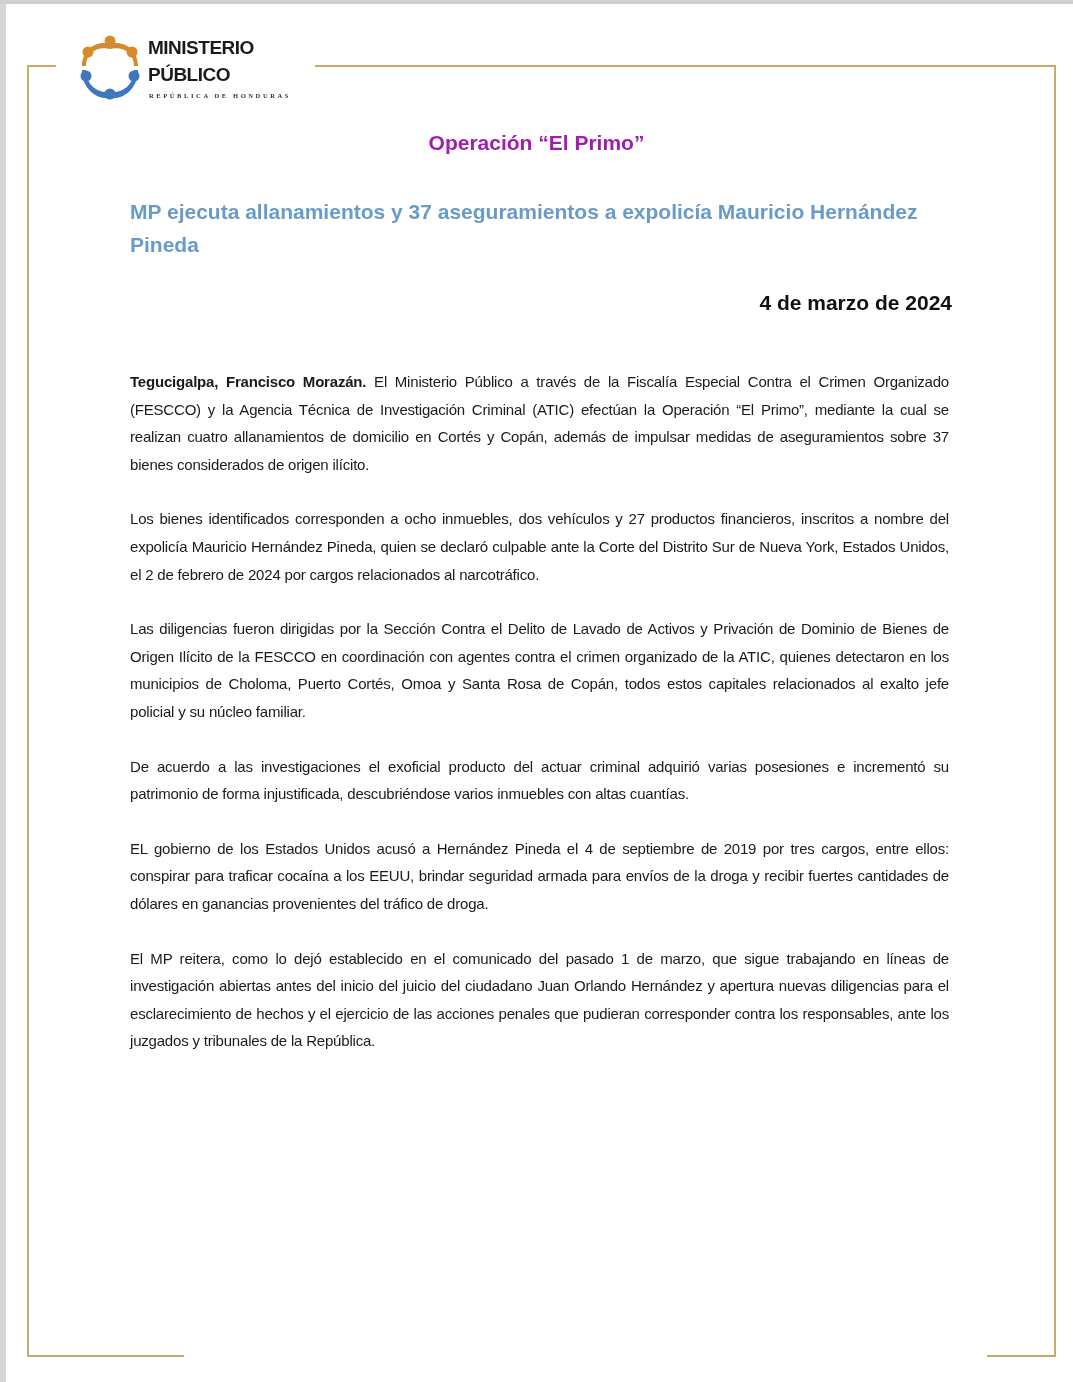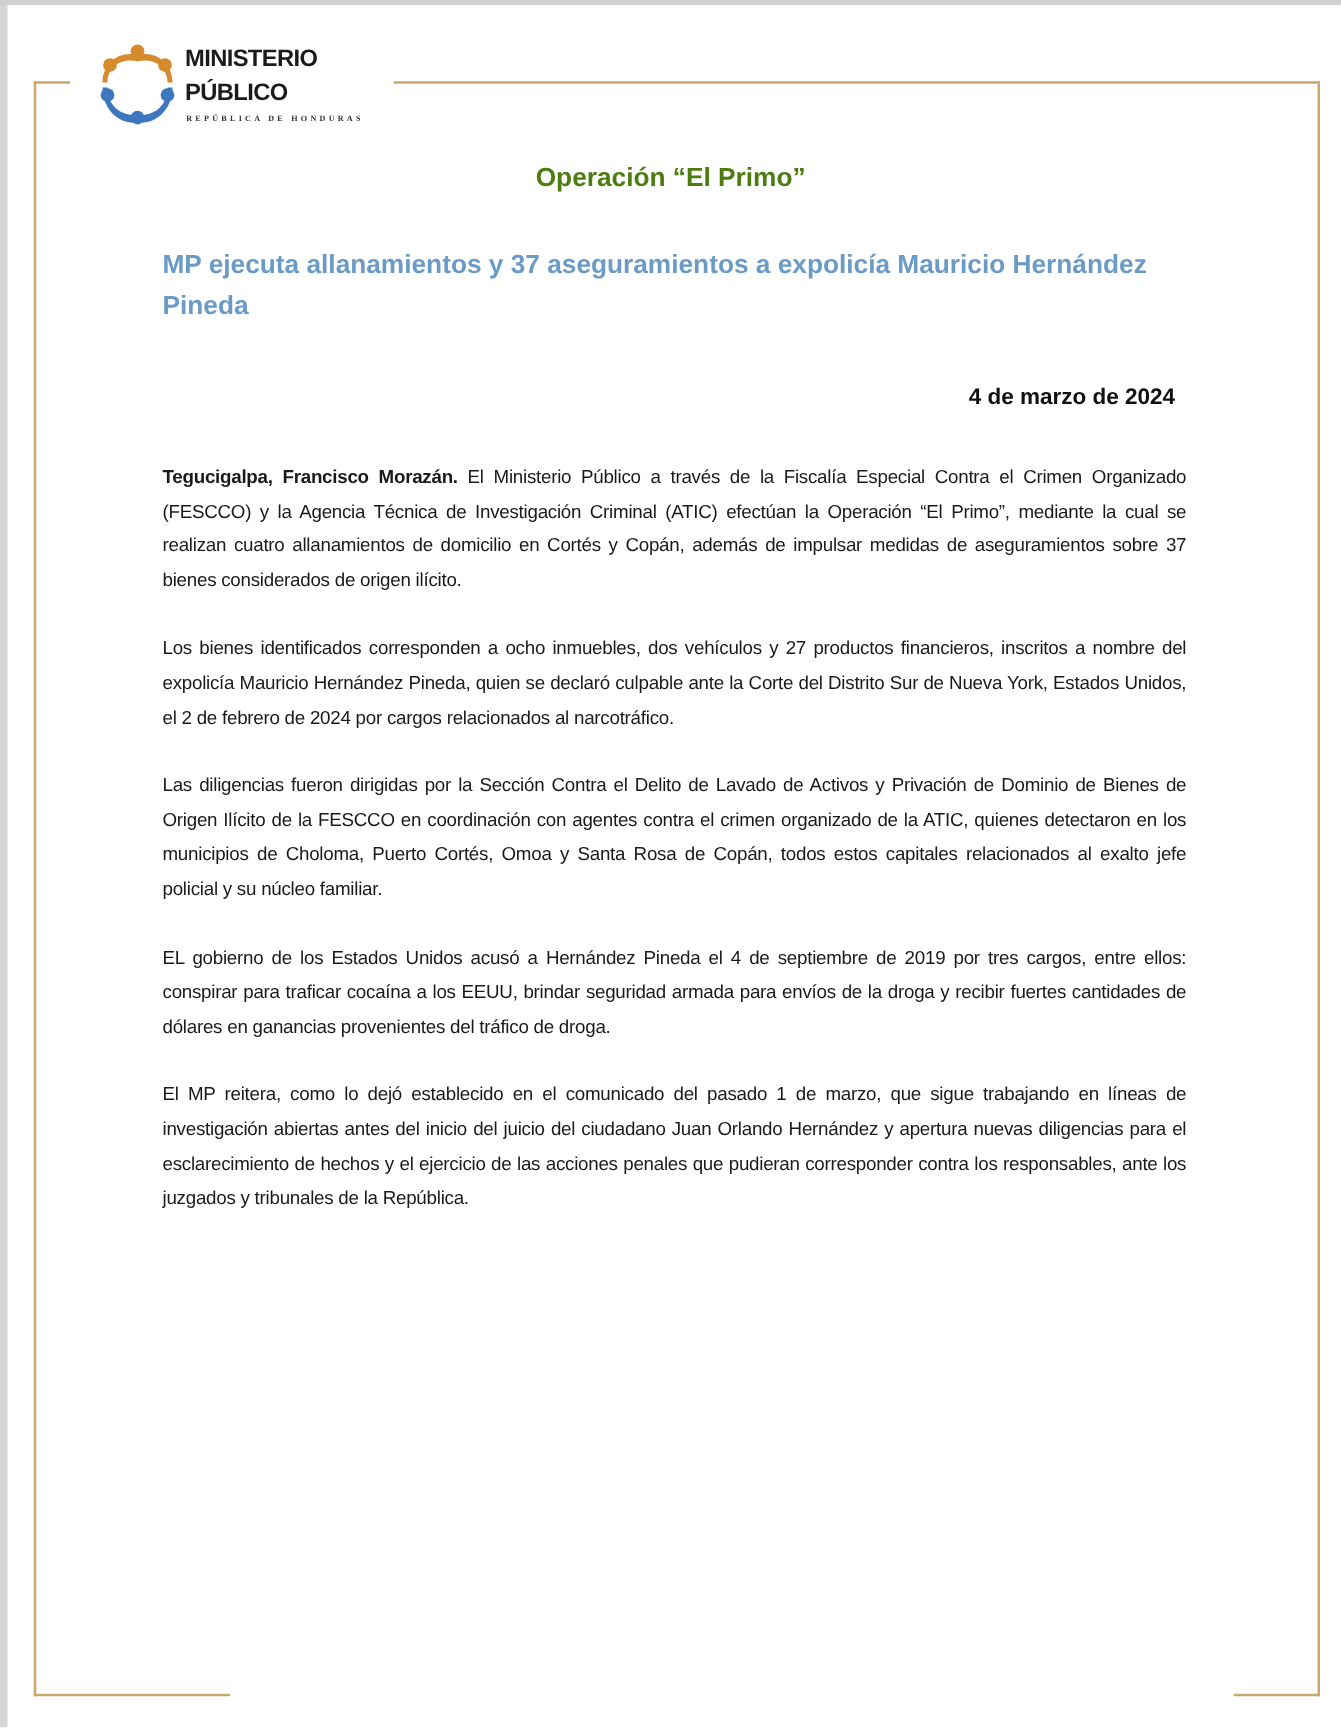--- a/index.html
+++ b/index.html
@@ -45,30 +45,30 @@
     .logo-text-2 { top: 33px; }
     .logo-sub {
       position: absolute; left: 79px; top: 62px;
       font-family: "Liberation Serif", serif;
       font-weight: bold; font-size: 6.5px; letter-spacing: 2.6px; color: #333;
     }
 
     .title {
       position: absolute; left: 0; width: 1073px; text-align: center;
       top: 131px;
-      font-size: 21px; font-weight: bold; color: #4d7c0f;
+      font-size: 21px; font-weight: bold; color: #a21caf;
     }
     .headline {
       position: absolute; left: 130px; width: 820px; 
       top: 195px; font-size: 21px; font-weight: bold; color: #6a9bc6;
       line-height: 33px;
     }
     .date {
-      position: absolute; right: 133px; top: 291px;
-      font-size: 18px; font-weight: bold; color: #111; margin-top: 16px;
+      position: absolute; right: 121px; top: 291px;
+      font-size: 21px; font-weight: bold; color: #111;
     }
     .body {
       position: absolute; left: 130px; width: 819px; top: 368px;
     }
     .para {
       margin: 0 0 27px 0;
       font-size: 15px; line-height: 27.6px;
       text-align: justify; color: #1a1a1a;
       letter-spacing: -0.2px;
     }
@@ -121,19 +121,20 @@
 </div>
 
 <div class="title">Operación “El Primo”</div>
 <div class="headline">MP ejecuta allanamientos y 37 aseguramientos a expolicía Mauricio Hernández Pineda</div>
 <div class="date">4 de marzo de 2024</div>
 
 <div class="body">
   <p class="para"><b>Tegucigalpa, Francisco Morazán.</b><span> El Ministerio Público a través de la Fiscalía Especial Contra el Crimen Organizado (FESCCO) y la Agencia Técnica de Investigación Criminal (ATIC) efectúan la Operación “El Primo”, mediante la cual se realizan cuatro allanamientos de domicilio en Cortés y Copán, además de impulsar medidas de aseguramientos sobre 37 bienes considerados de origen ilícito.</span></p>
   <p class="para">Los bienes identificados corresponden a ocho inmuebles, dos vehículos y 27 productos financieros, inscritos a nombre del expolicía Mauricio Hernández Pineda, quien se declaró culpable ante la Corte del Distrito Sur de Nueva York, Estados Unidos, el 2 de febrero de 2024 por cargos relacionados al narcotráfico.</p>
   <p class="para">Las diligencias fueron dirigidas por la Sección Contra el Delito de Lavado de Activos y Privación de Dominio de Bienes de Origen Ilícito de la FESCCO en coordinación con agentes contra el crimen organizado de la ATIC, quienes detectaron en los municipios de Choloma, Puerto Cortés, Omoa y Santa Rosa de Copán, todos estos capitales relacionados al exalto jefe policial y su núcleo familiar.</p>
+  <p class="para">De acuerdo a las investigaciones el exoficial producto del actuar criminal adquirió varias posesiones e incrementó su patrimonio de forma injustificada, descubriéndose varios inmuebles con altas cuantías.</p>
   <p class="para">EL gobierno de los Estados Unidos acusó a Hernández Pineda el 4 de septiembre de 2019 por tres cargos, entre ellos: conspirar para traficar cocaína a los EEUU, brindar seguridad armada para envíos de la droga y recibir fuertes cantidades de dólares en ganancias provenientes del tráfico de droga.</p>
   <p class="para">El MP reitera, como lo dejó establecido en el comunicado del pasado 1 de marzo, que sigue trabajando en líneas de investigación abiertas antes del inicio del juicio del ciudadano Juan Orlando Hernández y apertura nuevas diligencias para el esclarecimiento de hechos y el ejercicio de las acciones penales que pudieran corresponder contra los responsables, ante los juzgados y tribunales de la República.</p>
 </div>
 
 <div class="footer">
   <span>MP INFORMATIVO</span><span class="sep"></span><span>CORRUPCIÓN NO</span>
 </div>
 
 </body></html>

